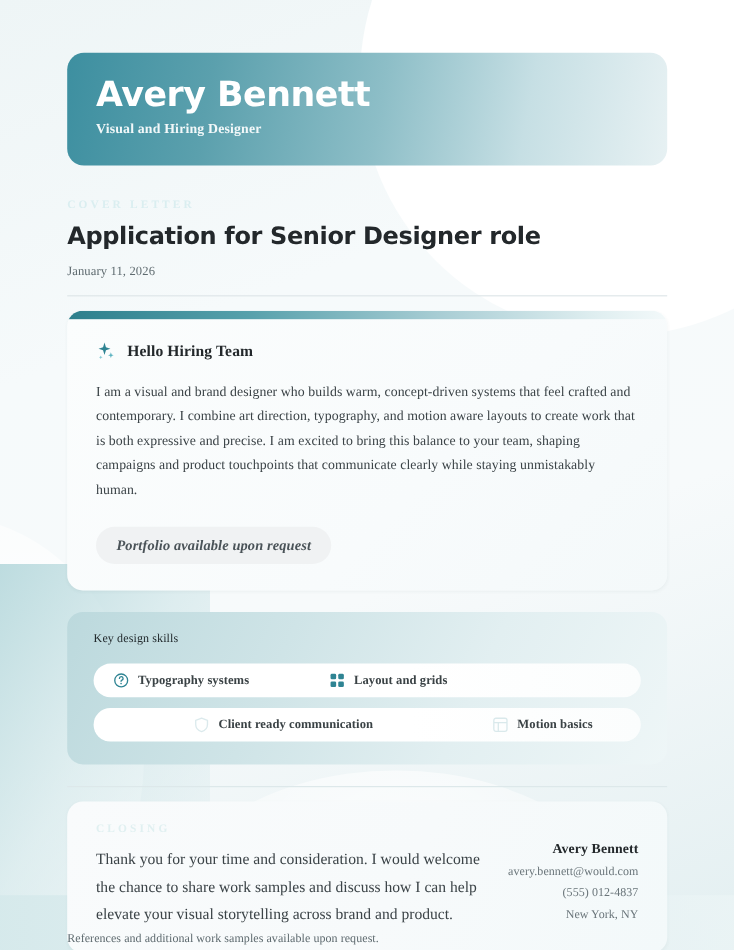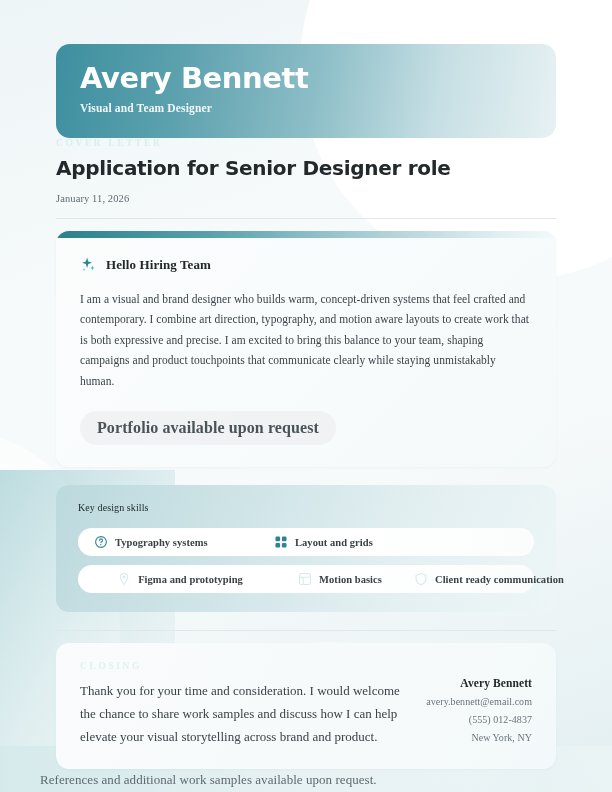--- a/index.html
+++ b/index.html
@@ -89,20 +89,21 @@
     font-family: "Liberation Serif", serif;
     font-size: 11.5px;
     font-weight: 700;
     color: #f2f8f9;
     letter-spacing: 0.15px;
   }
 
   
   #intro-block {
     position: relative;
+    padding-top: 28px;
   }
   .eyebrow {
     font-family: "Liberation Serif", serif;
     font-size: 9.5px;
     letter-spacing: 2.6px;
     font-weight: 700;
     color: #daeef0;
     margin: 0 0 8px 0;
     text-transform: uppercase;
   }
@@ -166,24 +167,25 @@
     line-height: 1.78;
     color: #3b4347;
     letter-spacing: 0.05px;
   }
   #portfolio-badge {
     display: inline-block;
     margin-top: 20px;
     padding: 8px 17px;
     border-radius: 999px;
     background: #f0f2f3;
-    font-size: 16px;
+    font-size: 12px;
     font-weight: 700;
     color: #4a5358;
     letter-spacing: 0.1px;
+    font-style: italic;
   }
 
   
   #skills-card {
     position: relative;
     margin-top: 18px;
     border-radius: 13px;
     padding: 17px 22px 19px 22px;
     background: linear-gradient(115deg, #bcd9dd 0%, #cfe4e7 35%, #e2eff1 66%, #eef6f7 100%);
   }
@@ -273,44 +275,44 @@
   .contact-line {
     margin-top: 7px;
     font-size: 10px;
     color: #6a757a;
     letter-spacing: 0.05px;
   }
 
   
   #footer-note {
     position: absolute;
-    left: 40px;
+    left: 56px;
     bottom: 4px;
-    font-size: 13px;
+    font-size: 10px;
     color: #5e6a6f;
     letter-spacing: 0.05px;
     margin-top: 48px;
   }
 </style>
 </head>
 <body>
 
 <div id="bg-layer">
   <div class="blob" id="blob-top-right"></div>
   <div class="blob" id="blob-left"></div>
   <div class="blob" id="blob-bottom"></div>
   <div id="tint-left"></div>
   <div id="tint-bottom"></div>
 </div>
 
 <div id="page">
 
   <div id="header-banner">
     <h1 id="candidate-name">Avery Bennett</h1>
-    <div id="candidate-role">Visual and Team Designer</div>
+    <div id="candidate-role">Visual and Hiring Designer</div>
   </div>
 
   <div id="intro-block">
     <div class="eyebrow">COVER LETTER</div>
     <h2 id="doc-title">Application for Senior Designer role</h2>
     <div id="doc-date">January 11, 2026</div>
     <div id="intro-rule"></div>
   </div>
 
   <div id="letter-card">
@@ -346,52 +348,45 @@
           <rect x="2.5" y="2.5" width="8" height="8" rx="2" fill="#2f8493"></rect>
           <rect x="13.5" y="2.5" width="8" height="8" rx="2" fill="#2f8493"></rect>
           <rect x="2.5" y="13.5" width="8" height="8" rx="2" fill="#2f8493"></rect>
           <rect x="13.5" y="13.5" width="8" height="8" rx="2" fill="#2f8493"></rect>
         </svg>
         <span class="skill-label">Layout and grids</span>
       </div>
     </div>
 
     <div class="skill-row muted">
-      <div class="skill-cell c1">
+      <div class="skill-cell c3">
         <svg class="skill-icon faint" viewBox="0 0 24 24" aria-hidden="true">
-          <path d="M12 2.5 c-3.4 0 -6.1 2.7 -6.1 6.1 c0 4.5 6.1 12.9 6.1 12.9 s6.1 -8.4 6.1 -12.9 c0 -3.4 -2.7 -6.1 -6.1 -6.1 z" fill="none" stroke="#2f8493" stroke-width="1.9"></path>
-          <circle cx="12" cy="8.6" r="2.4" fill="#2f8493"></circle>
-        </svg>
-        <span class="skill-label">Figma and prototyping</span>
+          <path d="M12 2.4 L20.4 5.6 V11.4 c0 5 -3.6 8.6 -8.4 10.2 c-4.8 -1.6 -8.4 -5.2 -8.4 -10.2 V5.6 Z" fill="none" stroke="#2f8493" stroke-width="1.9" stroke-linejoin="round"></path>
+        </svg>
+        <span class="skill-label">Client ready communication</span>
       </div>
       <div class="skill-cell c2">
         <svg class="skill-icon faint" viewBox="0 0 24 24" aria-hidden="true">
           <rect x="2.6" y="2.6" width="18.8" height="18.8" rx="3" fill="none" stroke="#2f8493" stroke-width="1.9"></rect>
           <path d="M2.6 9 H21.4 M9 9 V21.4" fill="none" stroke="#2f8493" stroke-width="1.9"></path>
         </svg>
         <span class="skill-label">Motion basics</span>
-      </div>
-      <div class="skill-cell c3">
-        <svg class="skill-icon faint" viewBox="0 0 24 24" aria-hidden="true">
-          <path d="M12 2.4 L20.4 5.6 V11.4 c0 5 -3.6 8.6 -8.4 10.2 c-4.8 -1.6 -8.4 -5.2 -8.4 -10.2 V5.6 Z" fill="none" stroke="#2f8493" stroke-width="1.9" stroke-linejoin="round"></path>
-        </svg>
-        <span class="skill-label">Client ready communication</span>
       </div>
     </div>
   </div>
 
   <div id="closing-divider"></div>
   <div id="closing-card">
     <div id="closing-left">
       <div class="eyebrow closing-eyebrow">CLOSING</div>
       <p id="closing-paragraph">Thank you for your time and consideration. I would welcome the chance to share work samples and discuss how I can help elevate your visual storytelling across brand and product.</p>
     </div>
     <div id="signature-block">
       <div id="signature-name">Avery Bennett</div>
-      <div class="contact-line">avery.bennett@email.com</div>
+      <div class="contact-line">avery.bennett@would.com</div>
       <div class="contact-line">(555) 012-4837</div>
       <div class="contact-line">New York, NY</div>
     </div>
   </div>
 
   <div id="footer-note">References and additional work samples available upon request.</div>
 
 </div>
 
 </body></html>

